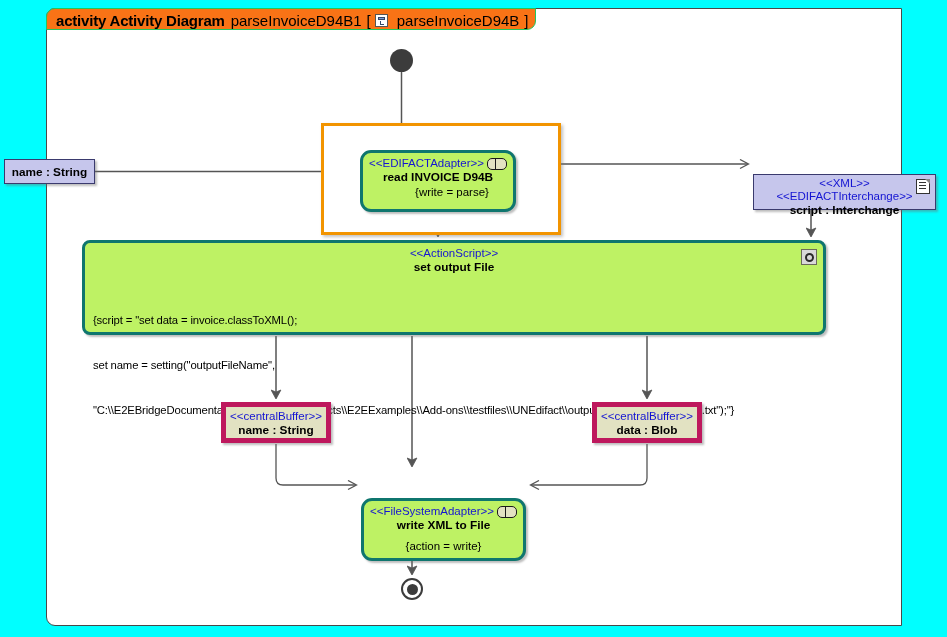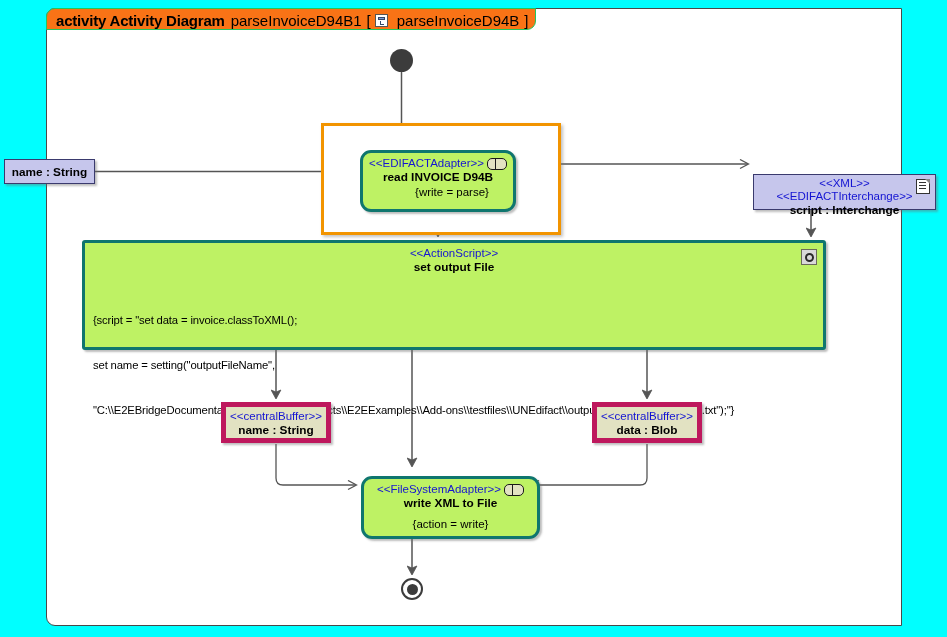--- a/index.html
+++ b/index.html
@@ -135,28 +135,28 @@
   }
 
   
   #node-read {
     left: 360px; top: 150px; width: 156px; height: 62px;
     padding-top: 4px;
   }
   #node-read .props { margin-top: 1px; padding-left: 28px; }
 
   #node-write {
-    left: 361px; top: 476px; width: 179px; height: 63px;
+    left: 361px; top: 498px; width: 165px; height: 63px;
     padding-top: 4px;
   }
   #node-write .props { margin-top: 7px; }
 
   #node-script {
-    left: 82px; top: 240px; width: 744px; height: 110px;
-    border-radius: 3px;
+    left: 82px; top: 240px; width: 744px; height: 95px;
+    border-radius: 8px;
     padding-top: 4px;
     text-align: left;
   }
   #node-script .hdr { text-align: center; }
   #node-script .scriptbody {
     font-size: 11.3px;
     line-height: 15px;
     padding: 9px 0 0 8px;
     white-space: pre;
     font-family: "Liberation Sans", sans-serif;

